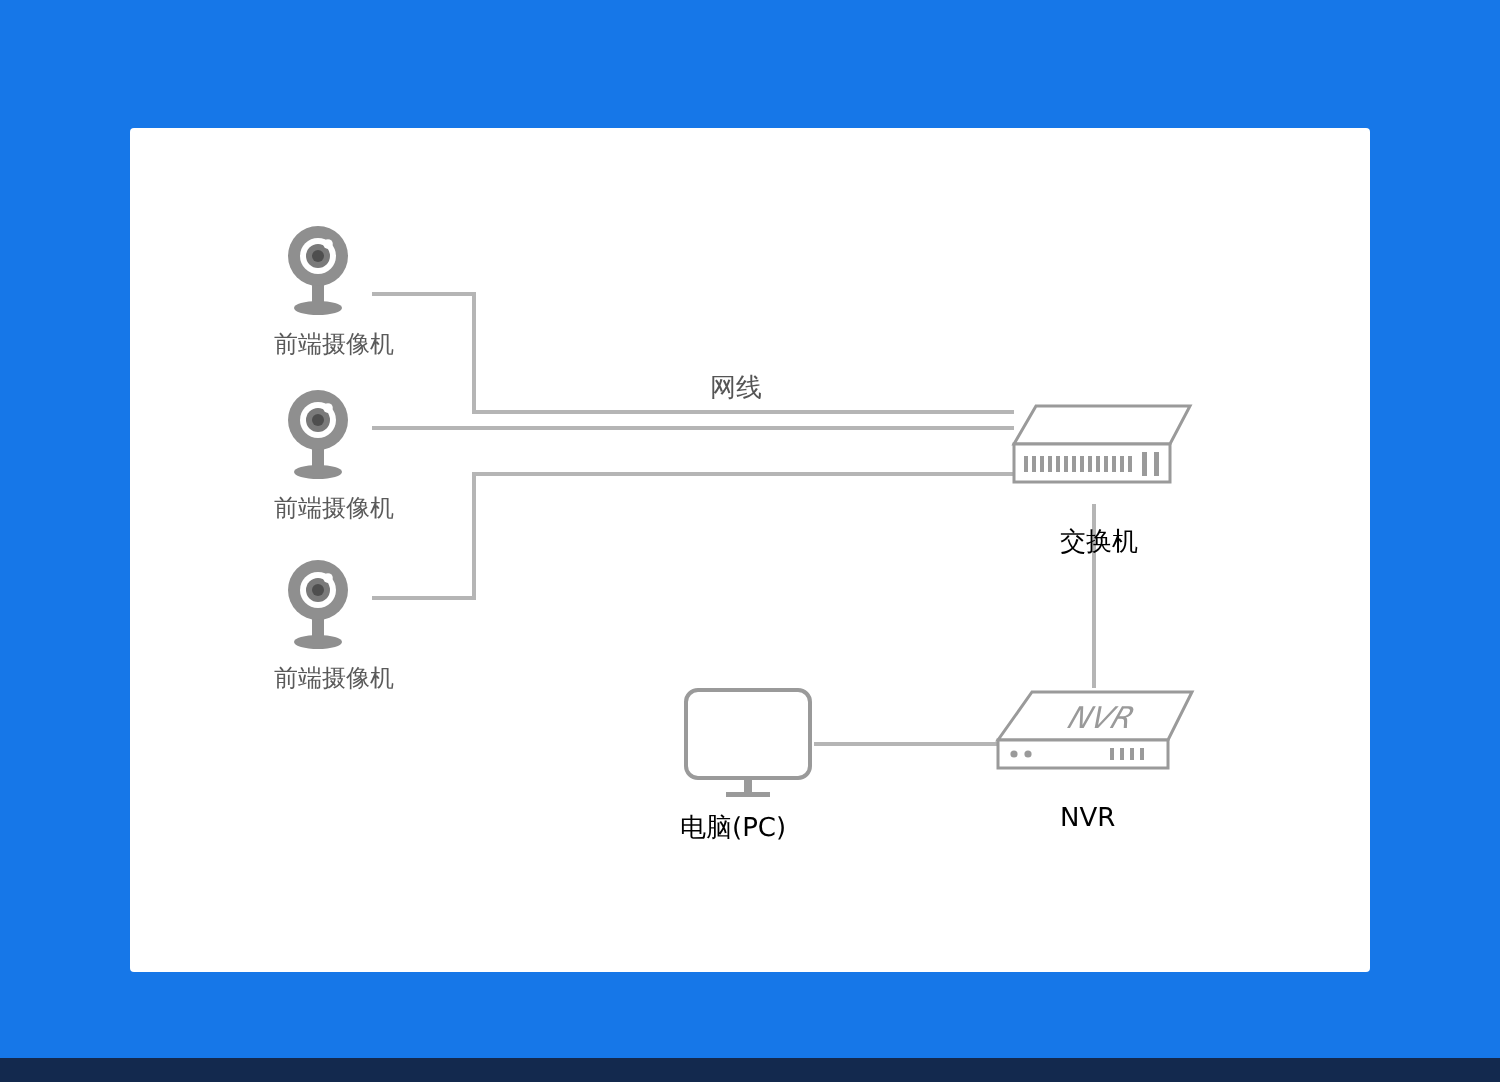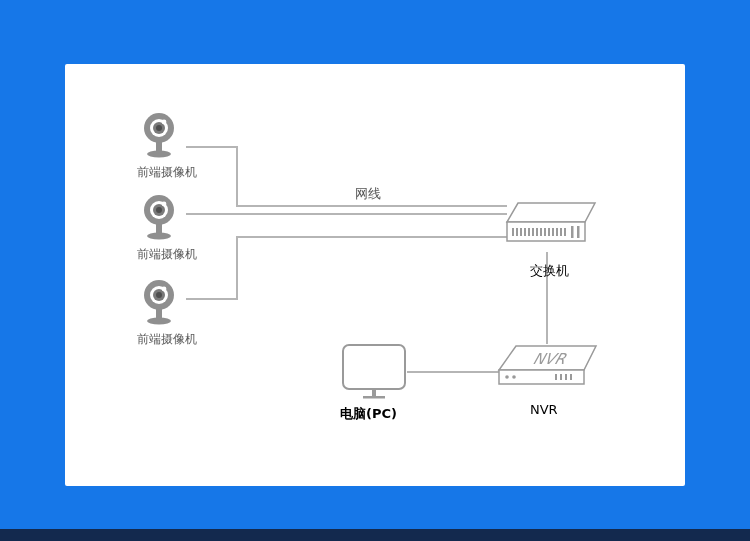--- a/index.html
+++ b/index.html
@@ -178,16 +178,16 @@
   </div>
   <div class="dev-label" style="left:530px; top:402px; width:80px;">NVR</div>
 
   <div class="node" style="left:340px; top:342px; width:70px;">
     <svg width="70" height="58" viewBox="0 0 70 58">
       <rect x="3" y="3" width="62" height="44" rx="6" fill="#ffffff" stroke="#9a9a9a" stroke-width="2"></rect>
       <rect x="32" y="47" width="4" height="7" fill="#9a9a9a"></rect>
       <rect x="23" y="54" width="22" height="2.5" fill="#9a9a9a"></rect>
     </svg>
   </div>
-  <div class="dev-label" style="left:340px; top:405px; width:70px;font-weight:bold;">电脑(PC)</div>
+  <div class="dev-label" style="left:340px; top:405px; width:70px;">电脑(PC)</div>
 
   <div class="footer-strip"></div>
 </div>
 
 </body></html>

